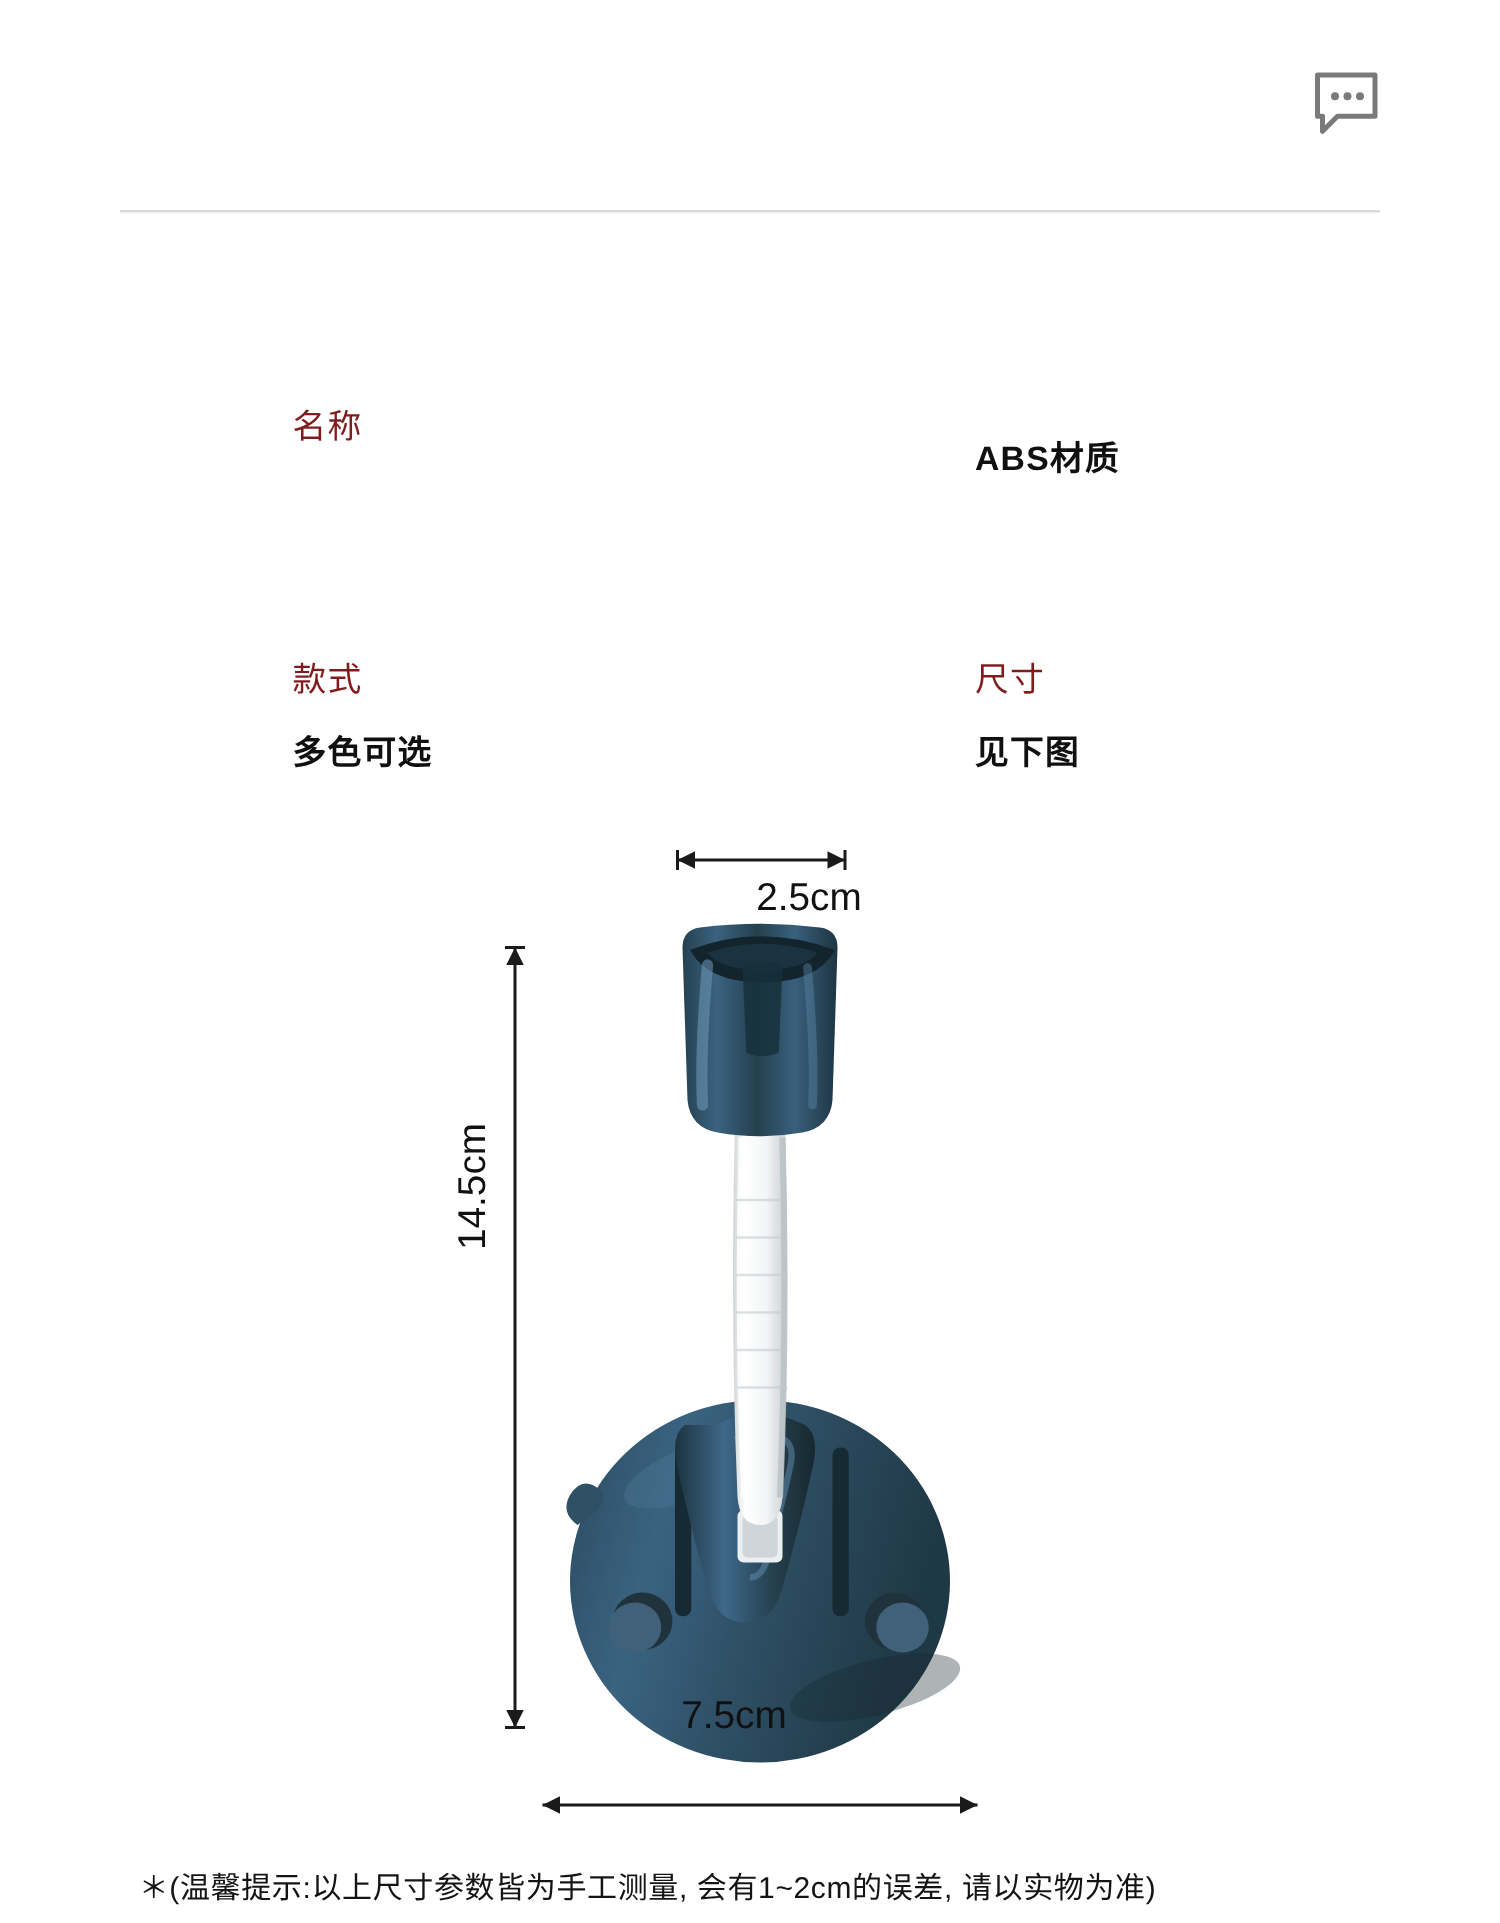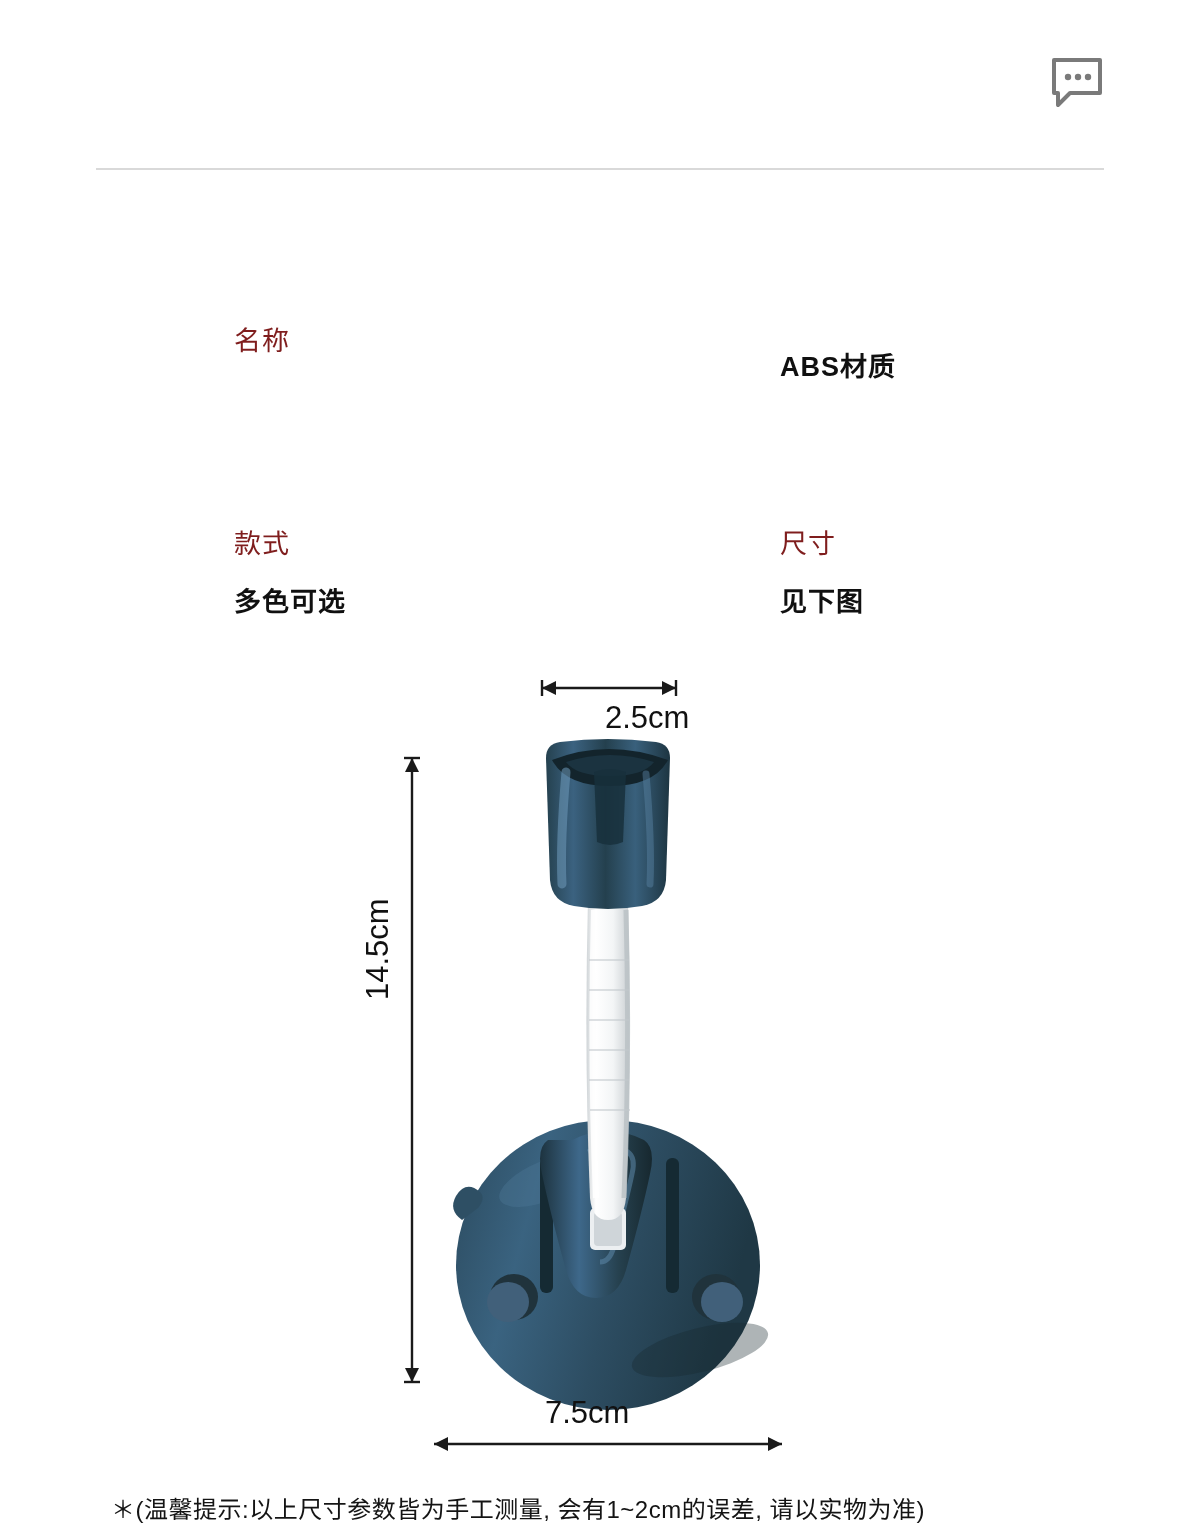--- a/index.html
+++ b/index.html
@@ -101,21 +101,21 @@
     font-family: "Liberation Sans", "DejaVu Sans", sans-serif;
     white-space: nowrap;
   }
   .dim-top {
     left: 565px;
     top: 40px;
     margin-left: 40px;
   }
   .dim-bottom {
     left: 545px;
-    top: 735px;
+    top: 694px;
   }
   .dim-left {
     left: 360px;
     top: 340px;
     transform: rotate(-90deg);
     transform-origin: left top;
   }
 
   
   .footnote {

